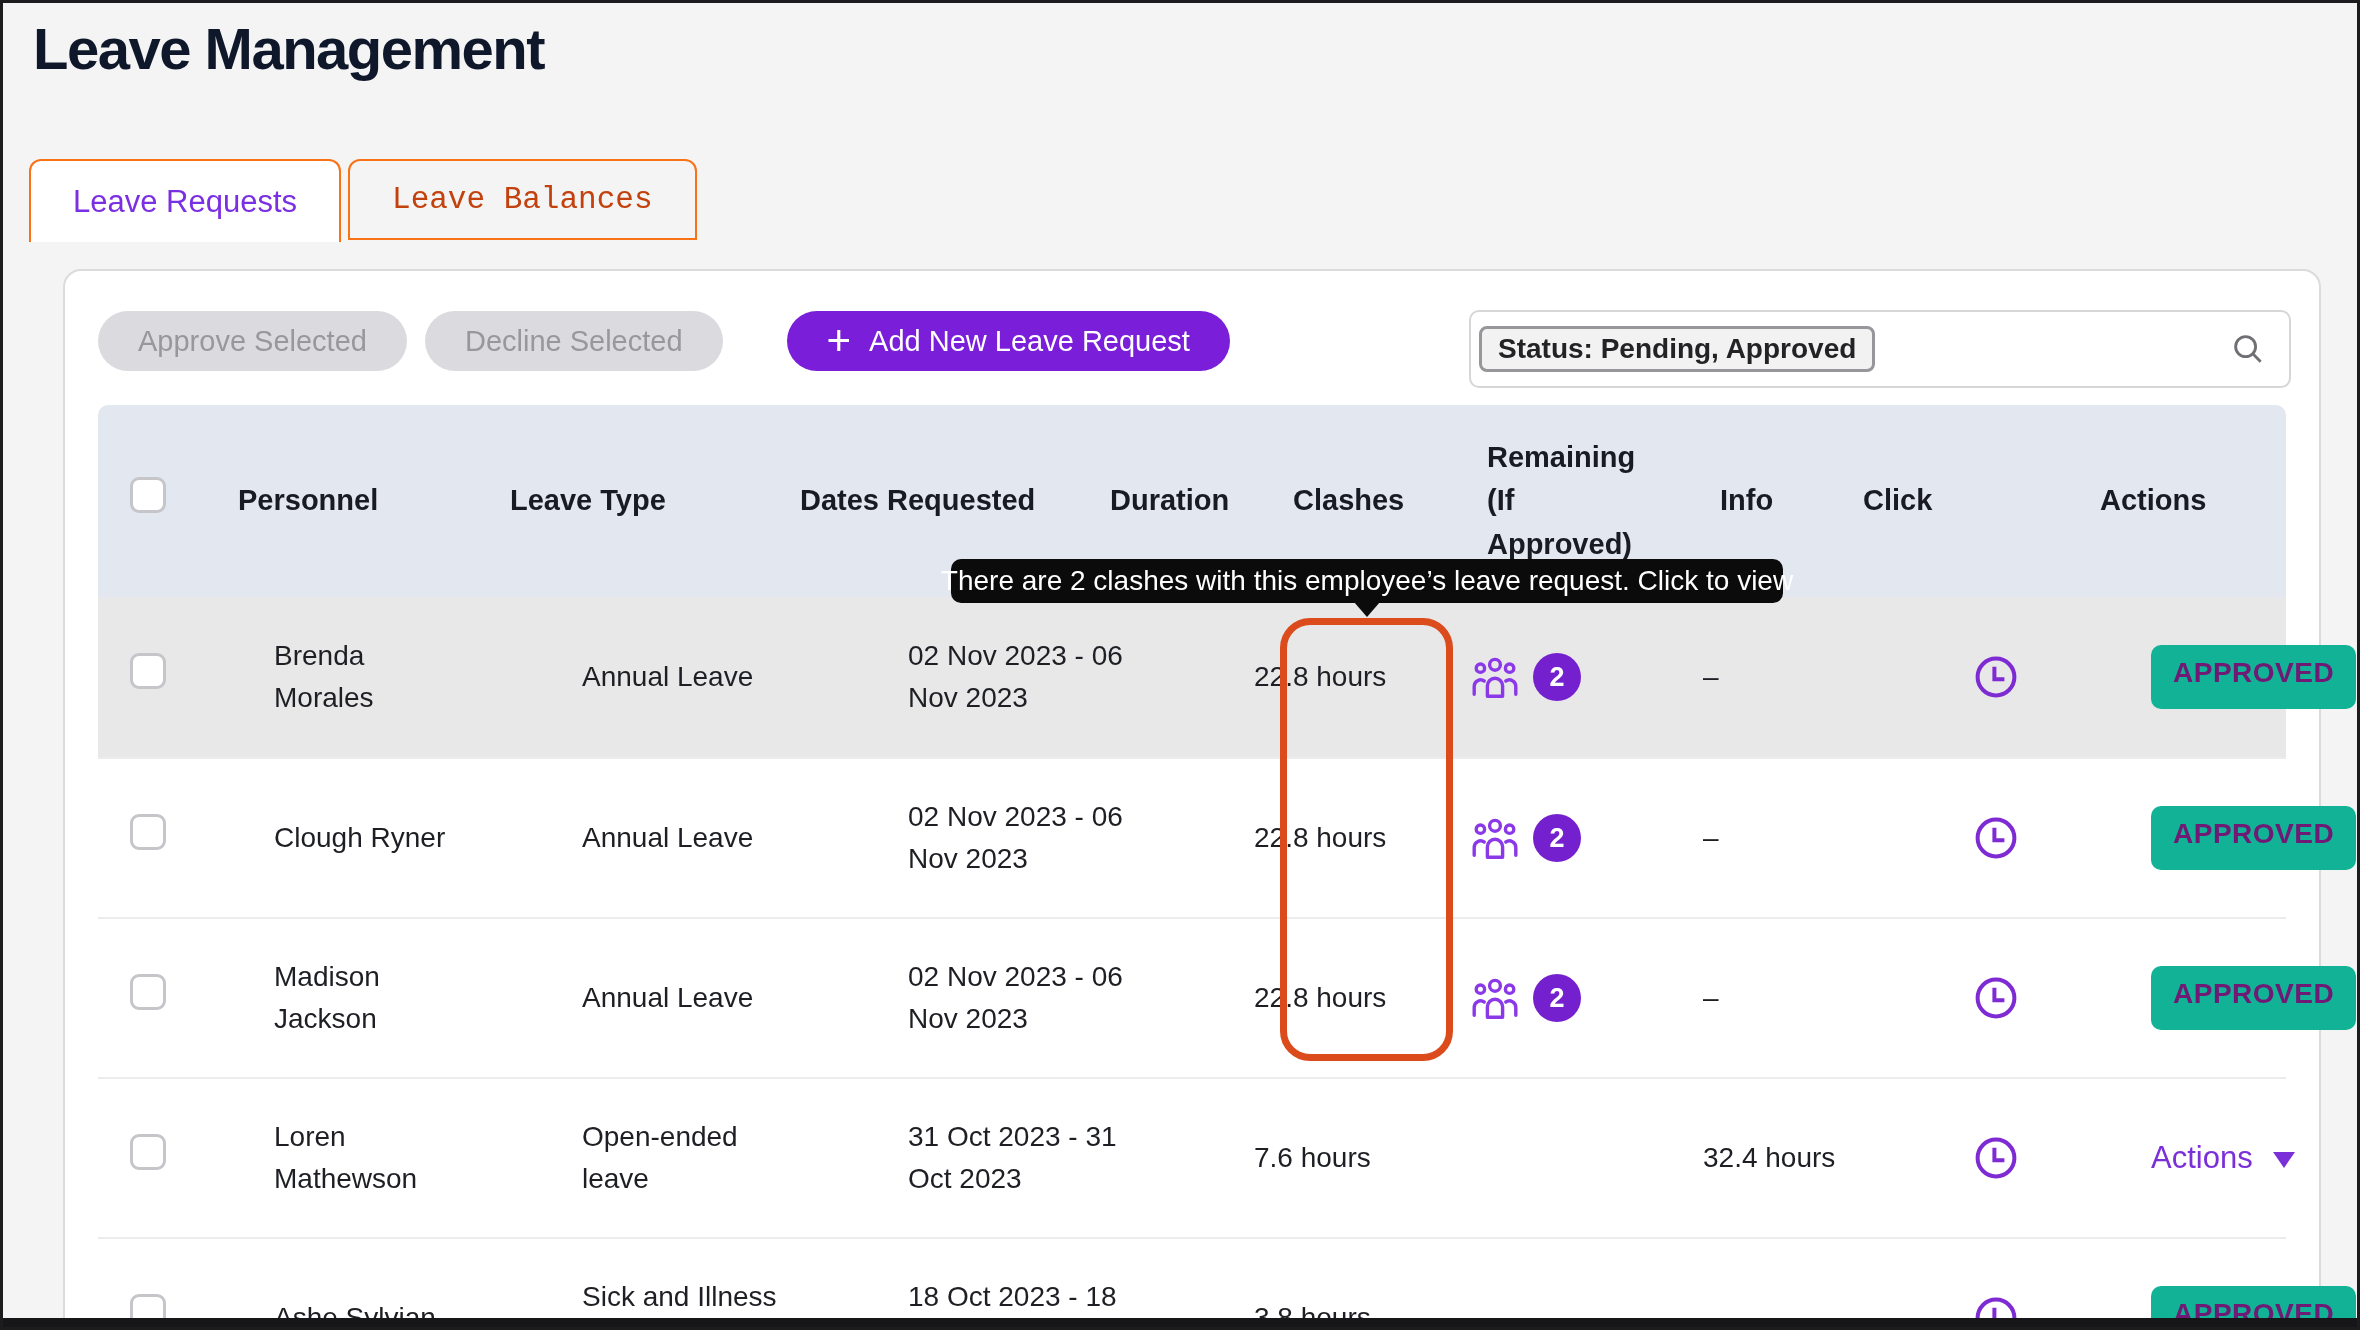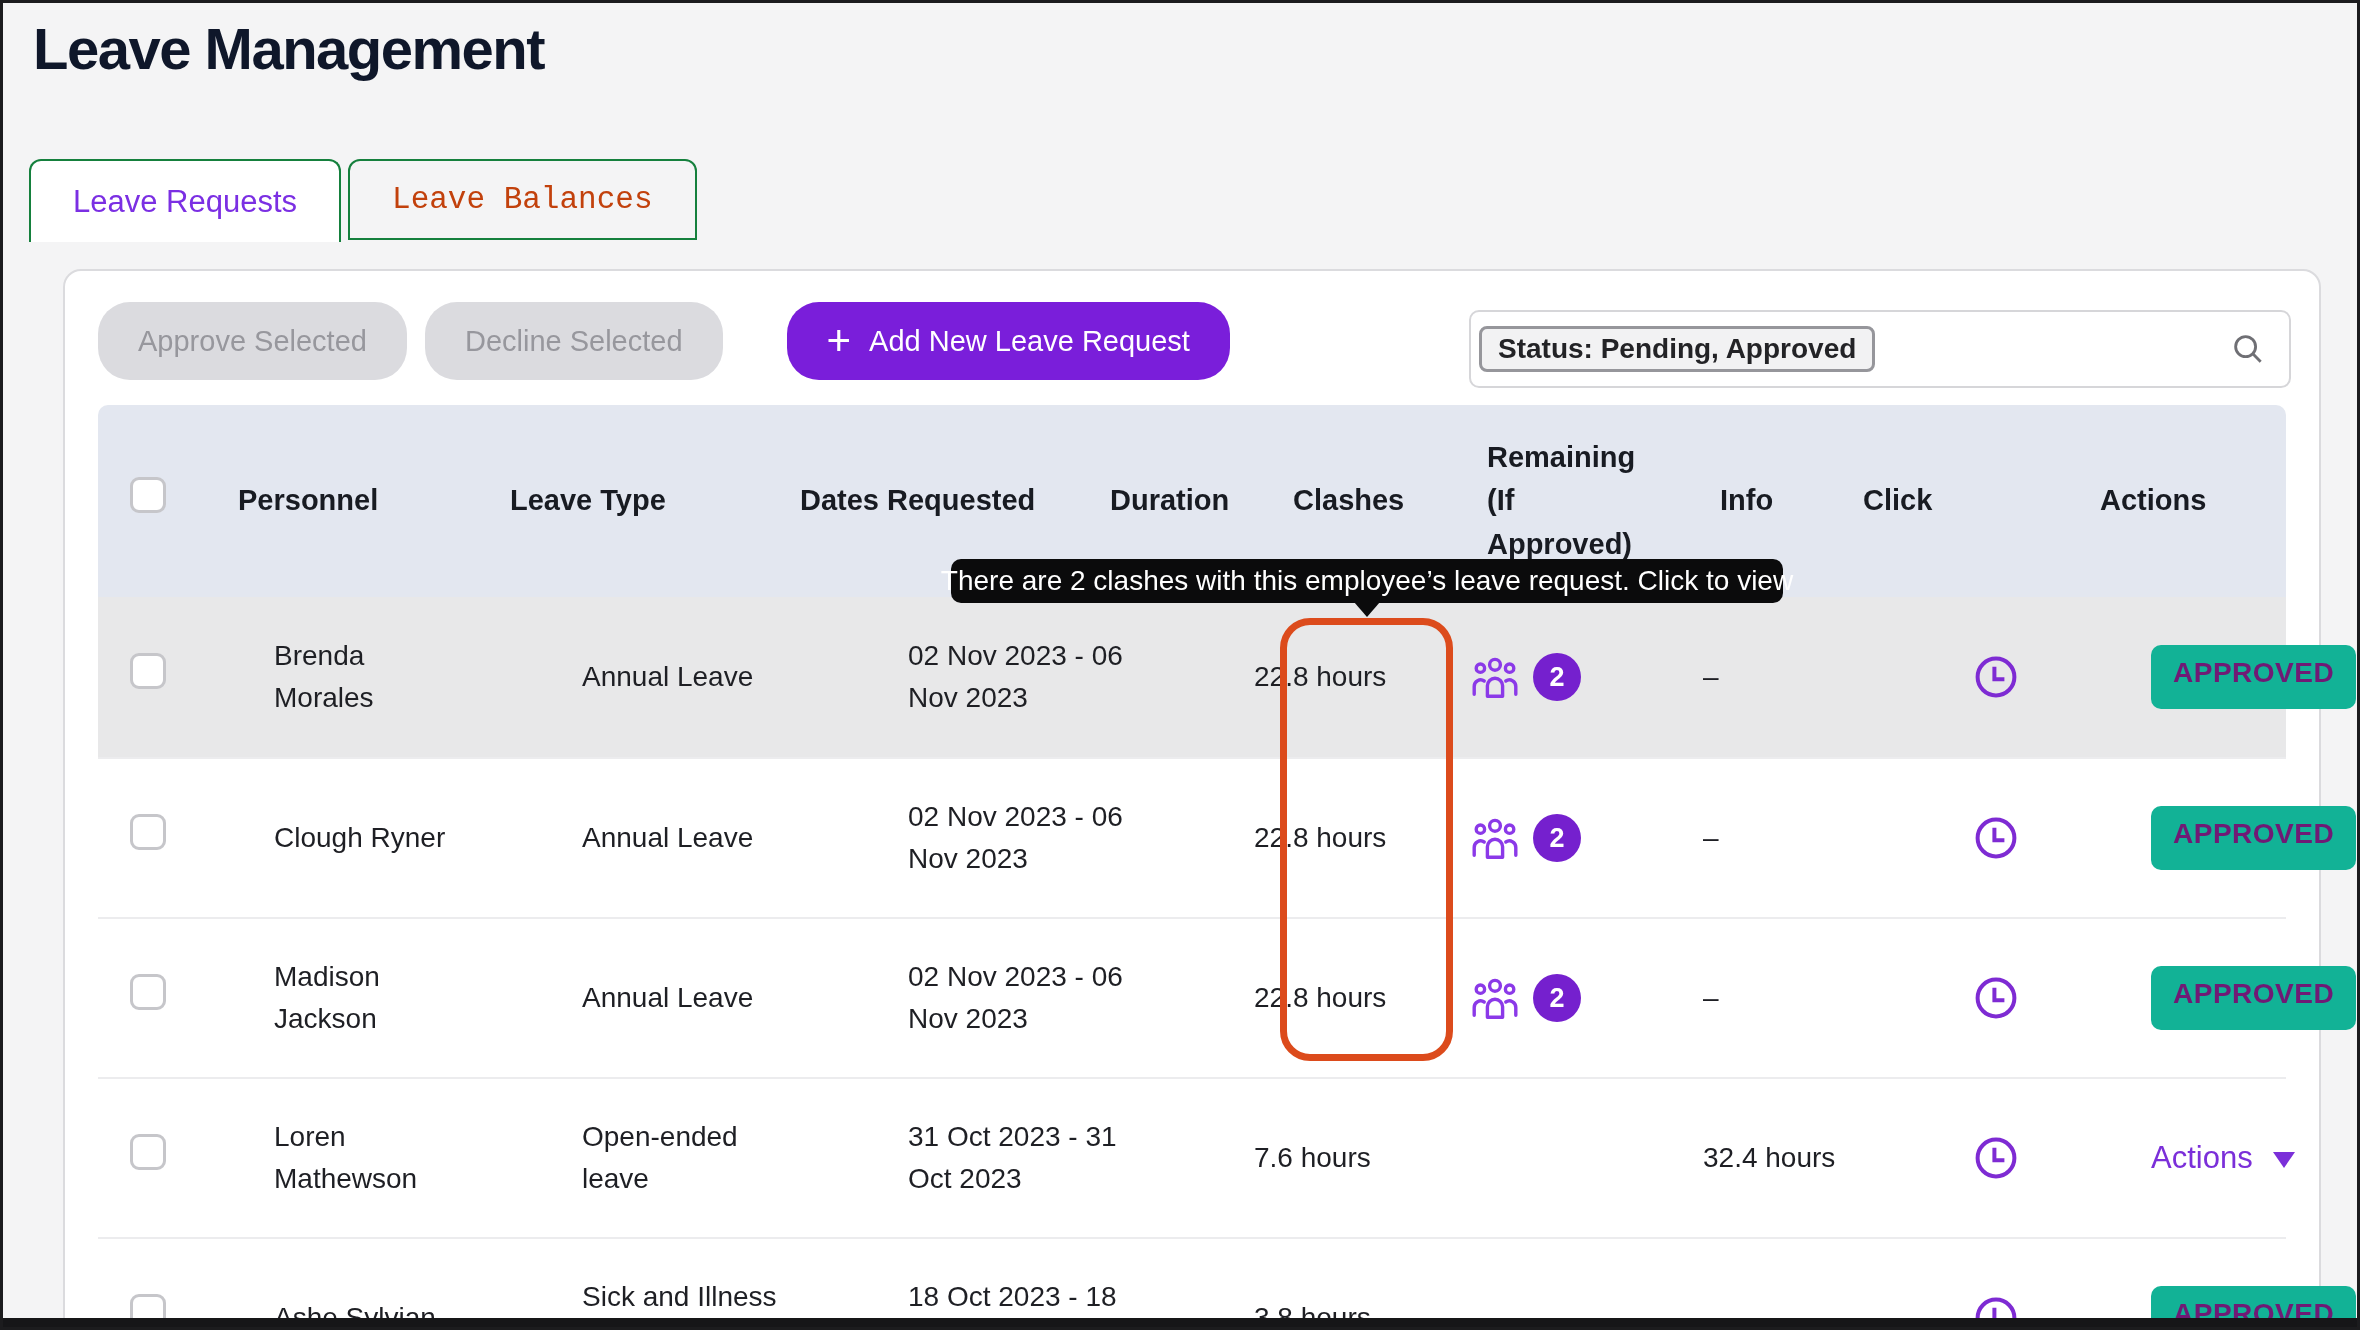--- a/index.html
+++ b/index.html
@@ -8,29 +8,29 @@
     position:relative; width:2360px; height:1330px;
     background:#F4F4F5; border:3px solid #1c1c1e; overflow:hidden;
     font-family:"Liberation Sans", sans-serif; color:#1e1f24;
   }
   .bottom-frame { position:absolute; left:0; right:0; bottom:0; height:9px; background:#161618; z-index:9; }
 
   .page-title { position:absolute; left:30px; top:12px; font-size:58px; font-weight:800; letter-spacing:-1.5px; color:#0f172a; }
 
   .tabs { position:absolute; left:26px; top:156px; display:flex; align-items:flex-start; z-index:2; }
   .tab { height:81px; display:flex; align-items:center; padding:0 42px; font-size:31px;
-         border:2px solid #15803d; border-radius:12px 12px 0 0; white-space:nowrap; }
+         border:2px solid #f97316; border-radius:12px 12px 0 0; white-space:nowrap; }
   .tab.active { background:#FFFFFF; color:#7B2FE3; border-bottom:none; height:83px; }
   .tab.inactive { background:#F4F4F5; color:#c2410c; margin-left:7px;font-family:Liberation Mono, monospace; }
 
   .card { position:absolute; left:60px; top:266px; width:2258px; height:1120px;
           background:#FFFFFF; border:2px solid #DBDBDE; border-radius:18px; }
 
   .toolbar { position:absolute; left:33px; right:28px; top:38px; height:64px; display:flex; align-items:center; }
-  .btn { border:none; height:78px; border-radius:32px; font-size:29px; padding:0 40px;
+  .btn { border:none; height:60px; border-radius:32px; font-size:29px; padding:0 40px;
          display:inline-flex; align-items:center; gap:18px; font-family:inherit; cursor:pointer; white-space:nowrap; }
   .btn-gray { background:#DBDBDF; color:#97979D; margin-right:18px; }
   .btn-purple { background:#7A1EDA; color:#FFFFFF; margin-left:46px; }
   .btn-purple .plus { font-size:42px; font-weight:300; line-height:0; }
 
   .searchbar { position:absolute; right:0; top:1px; width:822px; height:78px; background:#FFFFFF;
                border:2px solid #D6D6D9; border-radius:10px; display:flex; align-items:center; padding:0 22px 0 8px; }
   .filter-chip { border:3px solid #96969B; background:#F2F2F3; border-radius:8px; height:46px;
                  display:inline-flex; align-items:center; padding:0 16px; font-size:28px; font-weight:700; color:#232326; white-space:nowrap; }
   .search-icon { margin-left:auto; }

